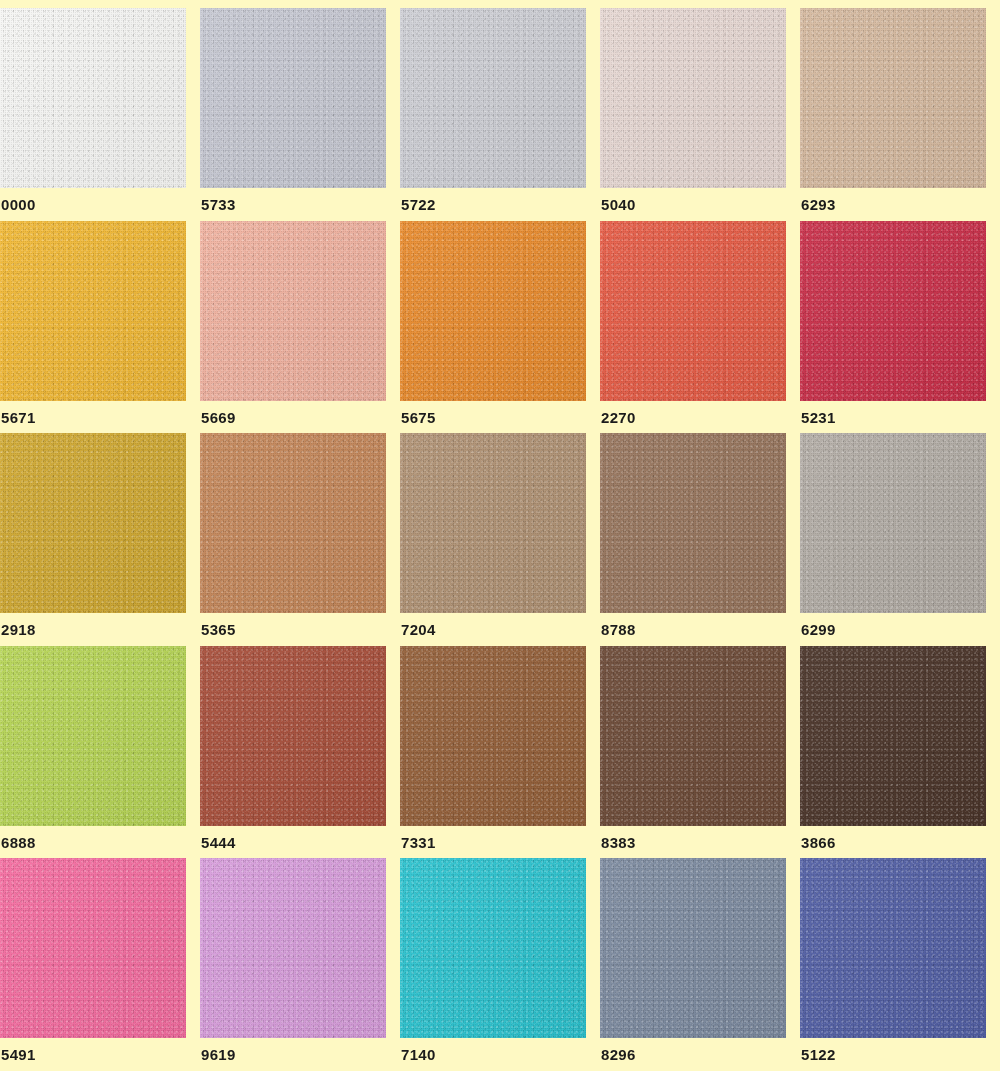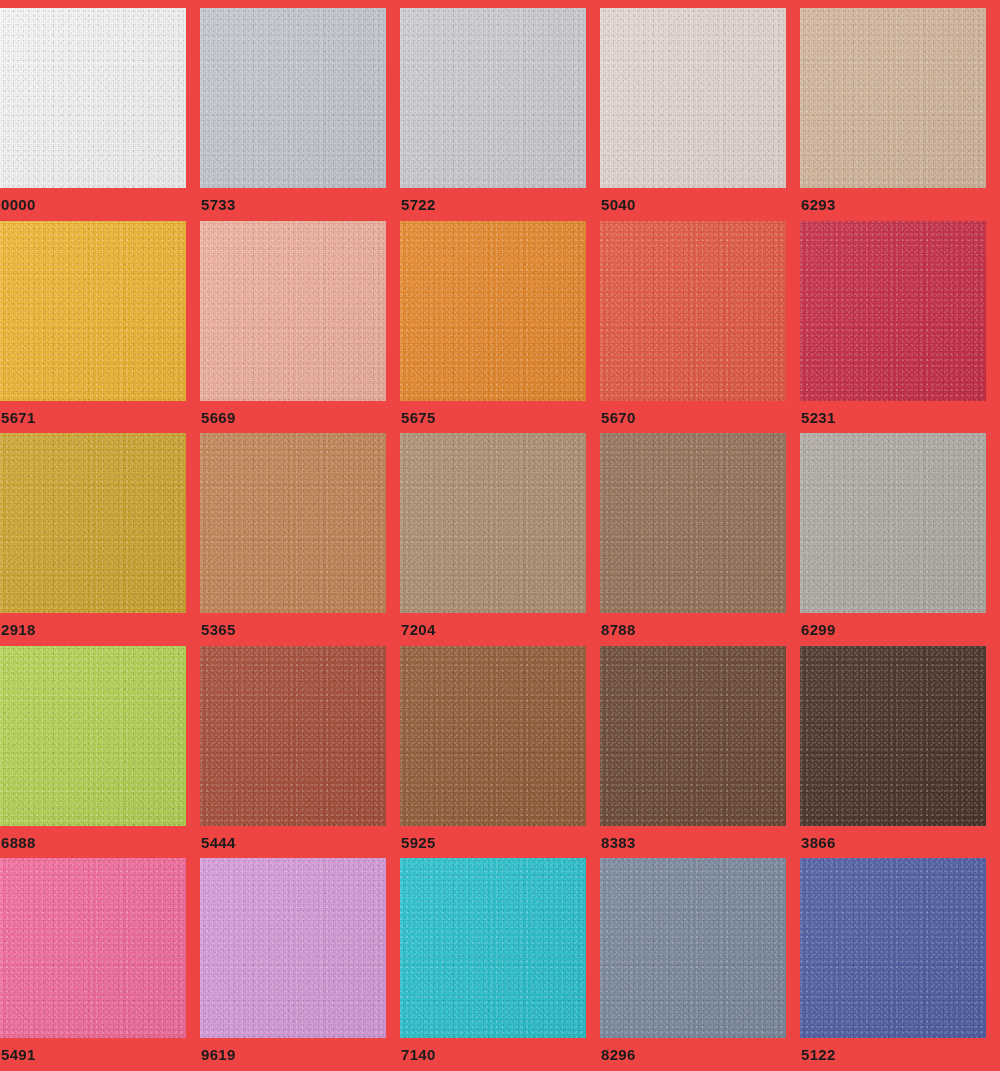--- a/index.html
+++ b/index.html
@@ -14,21 +14,21 @@
     font-family: "Liberation Sans", sans-serif;
     overflow: hidden;
   }
 
   #swatch-chart {
     width: 1000px;
     height: 1071px;
     position: relative;
     box-sizing: border-box;
     padding: 8px 0 0 0;
-    background: #ef4444;
+    background: #fef9c3;
   }
 
   .swatch-row {
     display: flex;
     width: 1000px;
     height: 212.6px;
     margin: 0;
     padding: 0;
   }
 
@@ -114,21 +114,21 @@
     <div class="swatch-cell">
       <div class="swatch-chip" style="background-color: rgb(240, 178, 160); background-image: radial-gradient(circle at 30% 30%, rgba(255, 255, 255, 0.22) 0px, rgba(255, 255, 255, 0.22) 0.5px, transparent 0.6px), radial-gradient(circle at 70% 60%, rgba(0, 0, 0, 0.1) 0px, rgba(0, 0, 0, 0.1) 0.5px, transparent 0.6px), radial-gradient(circle at 15% 80%, rgba(255, 255, 255, 0.15) 0px, rgba(255, 255, 255, 0.15) 0.5px, transparent 0.6px), radial-gradient(circle at 55% 15%, rgba(0, 0, 0, 0.08) 0px, rgba(0, 0, 0, 0.08) 0.5px, transparent 0.6px), linear-gradient(135deg, rgba(255, 255, 255, 0.05), rgba(0, 0, 0, 0.05));"></div>
       <div class="swatch-label">5669</div>
     </div>
     <div class="swatch-cell">
       <div class="swatch-chip" style="background-color: rgb(232, 139, 46); background-image: radial-gradient(circle at 30% 30%, rgba(255, 255, 255, 0.22) 0px, rgba(255, 255, 255, 0.22) 0.5px, transparent 0.6px), radial-gradient(circle at 70% 60%, rgba(0, 0, 0, 0.1) 0px, rgba(0, 0, 0, 0.1) 0.5px, transparent 0.6px), radial-gradient(circle at 15% 80%, rgba(255, 255, 255, 0.15) 0px, rgba(255, 255, 255, 0.15) 0.5px, transparent 0.6px), radial-gradient(circle at 55% 15%, rgba(0, 0, 0, 0.08) 0px, rgba(0, 0, 0, 0.08) 0.5px, transparent 0.6px), linear-gradient(135deg, rgba(255, 255, 255, 0.05), rgba(0, 0, 0, 0.05));"></div>
       <div class="swatch-label">5675</div>
     </div>
     <div class="swatch-cell">
       <div class="swatch-chip" style="background-color: rgb(229, 92, 70); background-image: radial-gradient(circle at 30% 30%, rgba(255, 255, 255, 0.22) 0px, rgba(255, 255, 255, 0.22) 0.5px, transparent 0.6px), radial-gradient(circle at 70% 60%, rgba(0, 0, 0, 0.1) 0px, rgba(0, 0, 0, 0.1) 0.5px, transparent 0.6px), radial-gradient(circle at 15% 80%, rgba(255, 255, 255, 0.15) 0px, rgba(255, 255, 255, 0.15) 0.5px, transparent 0.6px), radial-gradient(circle at 55% 15%, rgba(0, 0, 0, 0.08) 0px, rgba(0, 0, 0, 0.08) 0.5px, transparent 0.6px), linear-gradient(135deg, rgba(255, 255, 255, 0.05), rgba(0, 0, 0, 0.05));"></div>
-      <div class="swatch-label">5670</div>
+      <div class="swatch-label">2270</div>
     </div>
     <div class="swatch-cell">
       <div class="swatch-chip" style="background-color: rgb(201, 48, 74); background-image: radial-gradient(circle at 30% 30%, rgba(255, 255, 255, 0.22) 0px, rgba(255, 255, 255, 0.22) 0.5px, transparent 0.6px), radial-gradient(circle at 70% 60%, rgba(0, 0, 0, 0.1) 0px, rgba(0, 0, 0, 0.1) 0.5px, transparent 0.6px), radial-gradient(circle at 15% 80%, rgba(255, 255, 255, 0.15) 0px, rgba(255, 255, 255, 0.15) 0.5px, transparent 0.6px), radial-gradient(circle at 55% 15%, rgba(0, 0, 0, 0.08) 0px, rgba(0, 0, 0, 0.08) 0.5px, transparent 0.6px), linear-gradient(135deg, rgba(255, 255, 255, 0.05), rgba(0, 0, 0, 0.05));"></div>
       <div class="swatch-label">5231</div>
     </div>
   </div>
 
   <div class="swatch-row">
     <div class="swatch-cell">
       <div class="swatch-chip" style="background-color: rgb(207, 168, 50); background-image: radial-gradient(circle at 30% 30%, rgba(255, 255, 255, 0.22) 0px, rgba(255, 255, 255, 0.22) 0.5px, transparent 0.6px), radial-gradient(circle at 70% 60%, rgba(0, 0, 0, 0.1) 0px, rgba(0, 0, 0, 0.1) 0.5px, transparent 0.6px), radial-gradient(circle at 15% 80%, rgba(255, 255, 255, 0.15) 0px, rgba(255, 255, 255, 0.15) 0.5px, transparent 0.6px), radial-gradient(circle at 55% 15%, rgba(0, 0, 0, 0.08) 0px, rgba(0, 0, 0, 0.08) 0.5px, transparent 0.6px), linear-gradient(135deg, rgba(255, 255, 255, 0.05), rgba(0, 0, 0, 0.05));"></div>
@@ -156,21 +156,21 @@
     <div class="swatch-cell">
       <div class="swatch-chip" style="background-color: rgb(182, 212, 86); background-image: radial-gradient(circle at 30% 30%, rgba(255, 255, 255, 0.22) 0px, rgba(255, 255, 255, 0.22) 0.5px, transparent 0.6px), radial-gradient(circle at 70% 60%, rgba(0, 0, 0, 0.1) 0px, rgba(0, 0, 0, 0.1) 0.5px, transparent 0.6px), radial-gradient(circle at 15% 80%, rgba(255, 255, 255, 0.15) 0px, rgba(255, 255, 255, 0.15) 0.5px, transparent 0.6px), radial-gradient(circle at 55% 15%, rgba(0, 0, 0, 0.08) 0px, rgba(0, 0, 0, 0.08) 0.5px, transparent 0.6px), linear-gradient(135deg, rgba(255, 255, 255, 0.05), rgba(0, 0, 0, 0.05));"></div>
       <div class="swatch-label">6888</div>
     </div>
     <div class="swatch-cell">
       <div class="swatch-chip" style="background-color: rgb(168, 80, 60); background-image: radial-gradient(circle at 30% 30%, rgba(255, 255, 255, 0.22) 0px, rgba(255, 255, 255, 0.22) 0.5px, transparent 0.6px), radial-gradient(circle at 70% 60%, rgba(0, 0, 0, 0.1) 0px, rgba(0, 0, 0, 0.1) 0.5px, transparent 0.6px), radial-gradient(circle at 15% 80%, rgba(255, 255, 255, 0.15) 0px, rgba(255, 255, 255, 0.15) 0.5px, transparent 0.6px), radial-gradient(circle at 55% 15%, rgba(0, 0, 0, 0.08) 0px, rgba(0, 0, 0, 0.08) 0.5px, transparent 0.6px), linear-gradient(135deg, rgba(255, 255, 255, 0.05), rgba(0, 0, 0, 0.05));"></div>
       <div class="swatch-label">5444</div>
     </div>
     <div class="swatch-cell">
       <div class="swatch-chip" style="background-color: rgb(148, 96, 58); background-image: radial-gradient(circle at 30% 30%, rgba(255, 255, 255, 0.22) 0px, rgba(255, 255, 255, 0.22) 0.5px, transparent 0.6px), radial-gradient(circle at 70% 60%, rgba(0, 0, 0, 0.1) 0px, rgba(0, 0, 0, 0.1) 0.5px, transparent 0.6px), radial-gradient(circle at 15% 80%, rgba(255, 255, 255, 0.15) 0px, rgba(255, 255, 255, 0.15) 0.5px, transparent 0.6px), radial-gradient(circle at 55% 15%, rgba(0, 0, 0, 0.08) 0px, rgba(0, 0, 0, 0.08) 0.5px, transparent 0.6px), linear-gradient(135deg, rgba(255, 255, 255, 0.05), rgba(0, 0, 0, 0.05));"></div>
-      <div class="swatch-label">5925</div>
+      <div class="swatch-label">7331</div>
     </div>
     <div class="swatch-cell">
       <div class="swatch-chip" style="background-color: rgb(109, 75, 56); background-image: radial-gradient(circle at 30% 30%, rgba(255, 255, 255, 0.22) 0px, rgba(255, 255, 255, 0.22) 0.5px, transparent 0.6px), radial-gradient(circle at 70% 60%, rgba(0, 0, 0, 0.1) 0px, rgba(0, 0, 0, 0.1) 0.5px, transparent 0.6px), radial-gradient(circle at 15% 80%, rgba(255, 255, 255, 0.15) 0px, rgba(255, 255, 255, 0.15) 0.5px, transparent 0.6px), radial-gradient(circle at 55% 15%, rgba(0, 0, 0, 0.08) 0px, rgba(0, 0, 0, 0.08) 0.5px, transparent 0.6px), linear-gradient(135deg, rgba(255, 255, 255, 0.05), rgba(0, 0, 0, 0.05));"></div>
       <div class="swatch-label">8383</div>
     </div>
     <div class="swatch-cell">
       <div class="swatch-chip" style="background-color: rgb(76, 54, 43); background-image: radial-gradient(circle at 30% 30%, rgba(255, 255, 255, 0.22) 0px, rgba(255, 255, 255, 0.22) 0.5px, transparent 0.6px), radial-gradient(circle at 70% 60%, rgba(0, 0, 0, 0.1) 0px, rgba(0, 0, 0, 0.1) 0.5px, transparent 0.6px), radial-gradient(circle at 15% 80%, rgba(255, 255, 255, 0.15) 0px, rgba(255, 255, 255, 0.15) 0.5px, transparent 0.6px), radial-gradient(circle at 55% 15%, rgba(0, 0, 0, 0.08) 0px, rgba(0, 0, 0, 0.08) 0.5px, transparent 0.6px), linear-gradient(135deg, rgba(255, 255, 255, 0.05), rgba(0, 0, 0, 0.05));"></div>
       <div class="swatch-label">3866</div>
     </div>
   </div>

